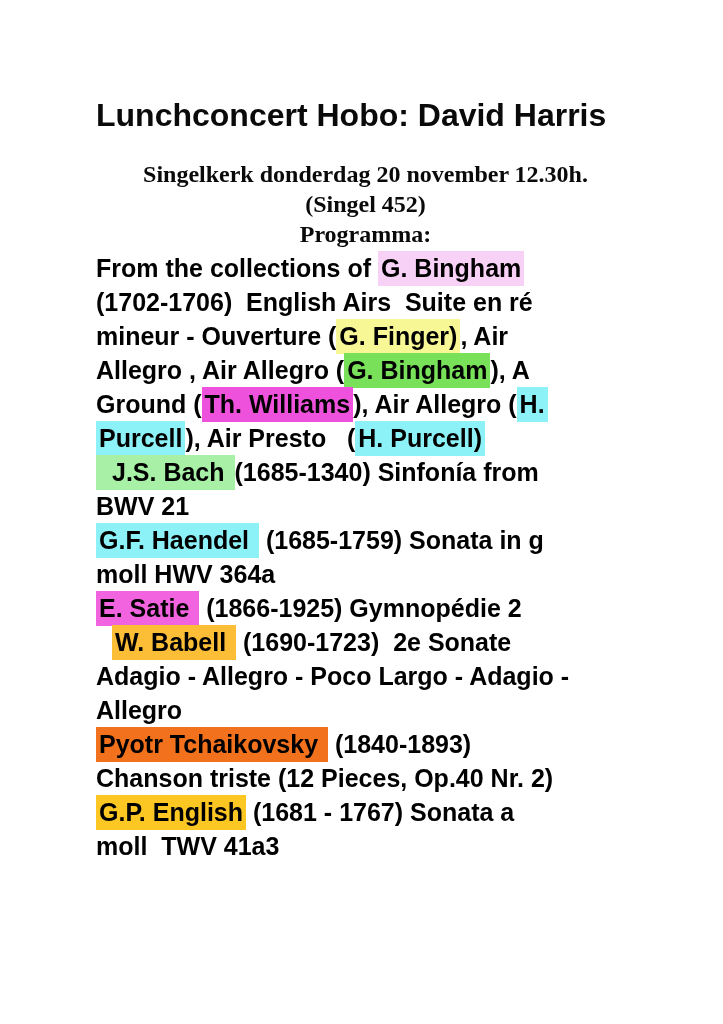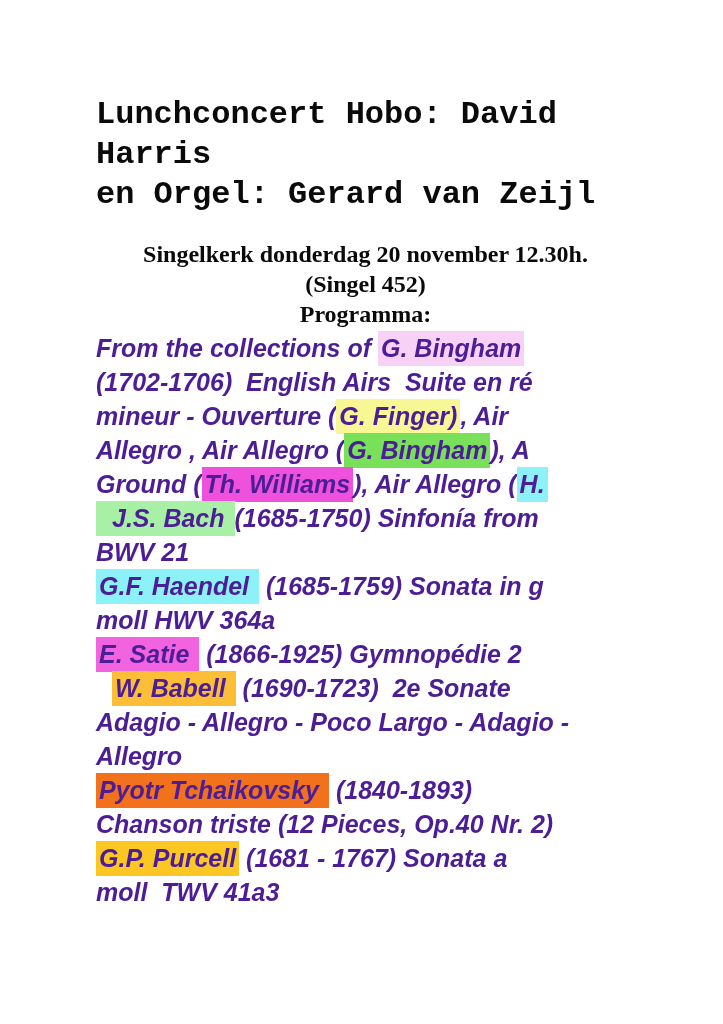--- a/index.html
+++ b/index.html
@@ -6,76 +6,76 @@
   .page {
     position: relative;
     width: 723px;
     height: 1024px;
     background: #ffffff;
     overflow: hidden;
     box-sizing: border-box;
     padding: 95px 88px 0 96px;
   }
   .title {
-    font-family: Liberation Mono, monospace;
+    font-family: Liberation Sans, sans-serif;
     font-weight: 700;
     font-size: 32px;
     line-height: 40px;
     color: #0a0a0a;
     margin: 0 0 24px 0;
   }
   .details {
     font-family: "Liberation Serif", serif;
     font-weight: 700;
     font-size: 24px;
     line-height: 30px;
     color: #0a0a0a;
     text-align: center;
   }
   .program {
     font-family: "Liberation Sans", sans-serif;
     font-weight: 700;
-    font-style: italic;
     font-size: 25px;
     line-height: 34px;
-    color: #4c1d95;
+    color: #000000;
     margin-top: 2px;
   }
   .pline { white-space: pre-wrap; }
   .pline span { white-space: pre-wrap; }
   .hl {
     padding: 3px 3px 4px 3px;
     box-decoration-break: clone;
     -webkit-box-decoration-break: clone;
   }
 </style>
 </head>
 <body>
 
 <div class="page">
-  <h1 class="title"><span>Lunchconcert Hobo: David Harris</span><br><span>en Orgel: Gerard van Zeijl</span></h1>
+  <h1 class="title"><span>Lunchconcert Hobo: David Harris</span><br></h1>
 
   <div class="details">
     <div>Singelkerk donderdag 20 november 12.30h.</div>
     <div>(Singel 452)</div>
     <div>Programma:</div>
   </div>
 
   <div class="program">
       <div class="pline"><span>From the collections of </span><span class="hl" style="background-color: rgb(248, 210, 246);">G. Bingham</span></div>
       <div class="pline"><span>(1702-1706)  English Airs  Suite en ré</span></div>
       <div class="pline"><span>mineur - Ouverture (</span><span class="hl" style="background-color: rgb(248, 247, 149); text-align: center;">G. Finger)</span><span>, Air</span></div>
       <div class="pline"><span>Allegro , Air Allegro (</span><span class="hl" style="background-color: rgb(121, 225, 89);">G. Bingham</span><span>), A</span></div>
       <div class="pline"><span>Ground (</span><span class="hl" style="background-color: rgb(238, 82, 220);">Th. Williams</span><span>), Air Allegro (</span><span class="hl" style="background-color: rgb(141, 242, 248);">H.</span></div>
-      <div class="pline"><span class="hl" style="background-color: rgb(167, 240, 165); padding-left: 16px;">J.S. Bach </span><span>(1685-1750) Sinfonía from</span></div>
+      <div class="pline"><span class="hl" style="background-color: rgb(141, 242, 248);">Purcell</span><span>), Air Presto   (</span><span class="hl" style="background-color: rgb(141, 242, 248);">H. Purcell)</span></div>
+      <div class="pline"><span class="hl" style="background-color: rgb(167, 240, 165); padding-left: 16px;">J.S. Bach </span><span>(1685-1340) Sinfonía from</span></div>
       <div class="pline"><span>BWV 21</span></div>
       <div class="pline"><span class="hl" style="background-color: rgb(141, 242, 248);">G.F. Haendel </span><span> (1685-1759) Sonata in g</span></div>
       <div class="pline"><span>moll HWV 364a</span></div>
       <div class="pline"><span class="hl" style="background-color: rgb(242, 99, 223);">E. Satie </span><span> (1866-1925) Gymnopédie 2</span></div>
       <div class="pline"><span class="hl" style="background-color: rgb(252, 190, 55); margin-left: 16px;">W. Babell </span><span> (1690-1723)  2e Sonate</span></div>
       <div class="pline"><span>Adagio - Allegro - Poco Largo - Adagio -</span></div>
       <div class="pline"><span>Allegro</span></div>
       <div class="pline"><span class="hl" style="background-color: rgb(242, 113, 29);">Pyotr Tchaikovsky </span><span> (1840-1893)</span></div>
       <div class="pline"><span>Chanson triste (12 Pieces, Op.40 Nr. 2)</span></div>
-      <div class="pline"><span class="hl" style="background-color: rgb(252, 199, 34);">G.P. Purcell</span><span> (1681 - 1767) Sonata a</span></div>
+      <div class="pline"><span class="hl" style="background-color: rgb(252, 199, 34);">G.P. English</span><span> (1681 - 1767) Sonata a</span></div>
       <div class="pline"><span>moll  TWV 41a3</span></div>
     </div>
 </div>
 
 </body></html>

